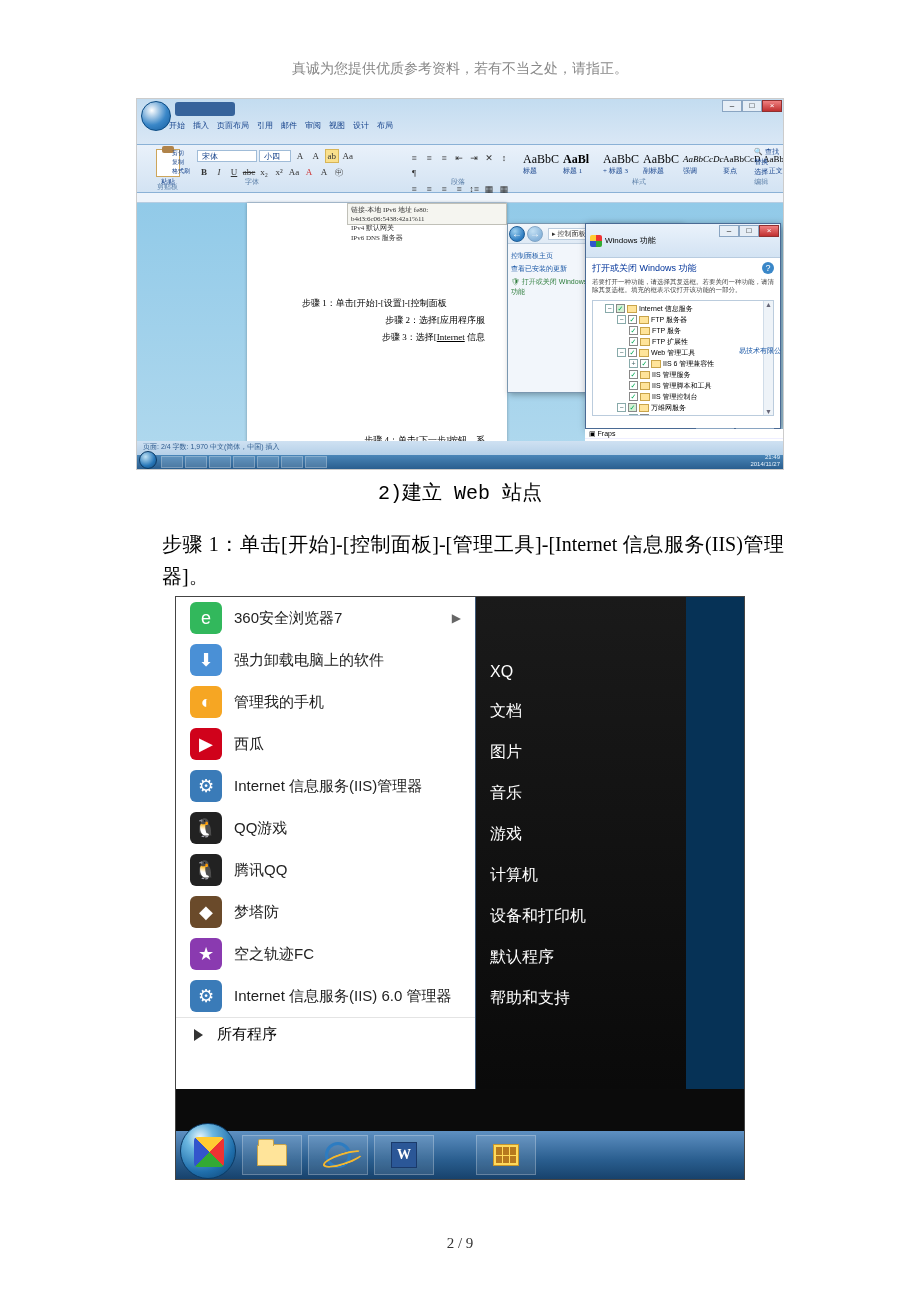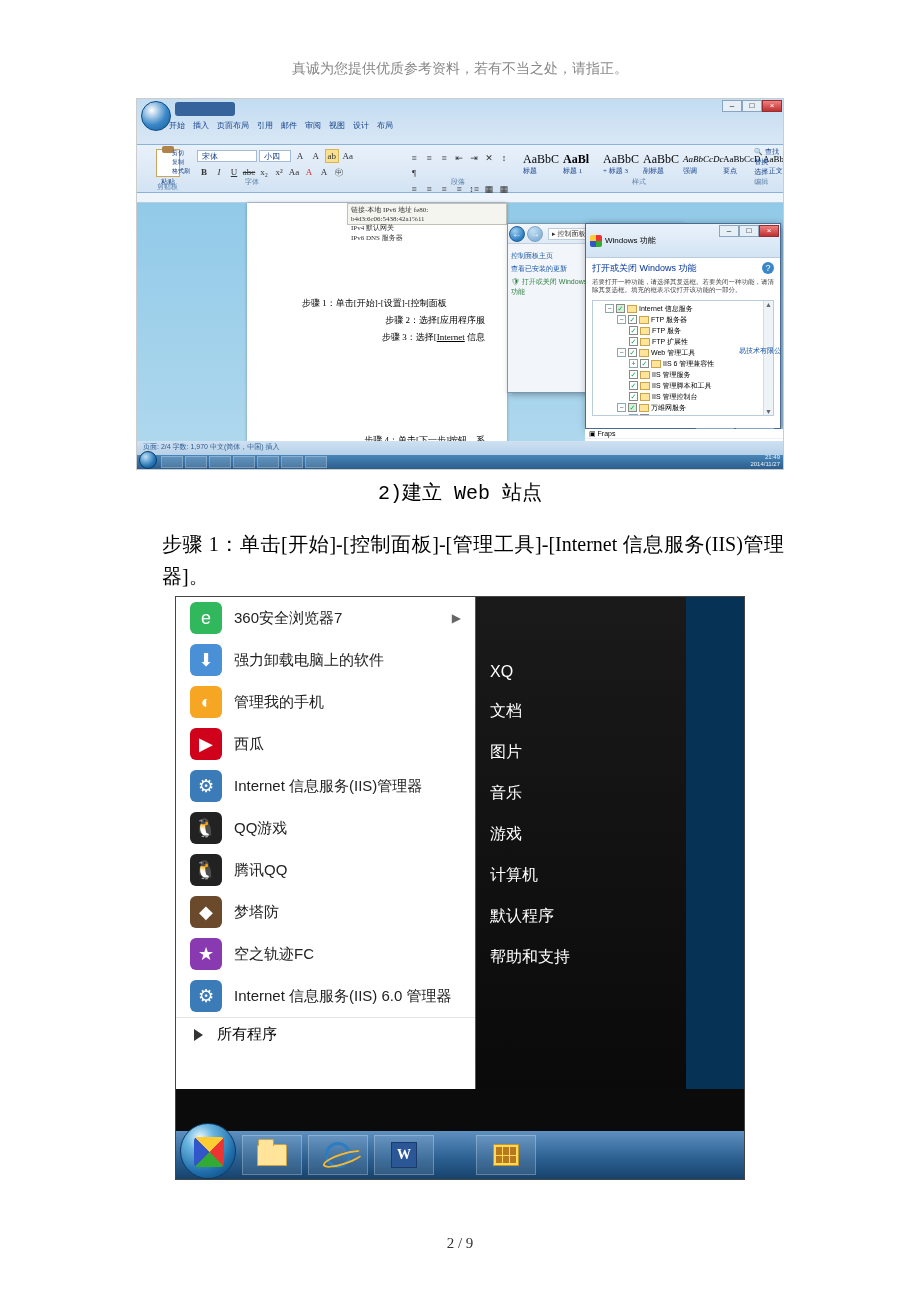--- a/index.html
+++ b/index.html
@@ -444,20 +444,21 @@
   <div class="sm-right">
 
     <div style="height:56px;"></div>
     <div id="right-list">
         <div class="r-item">XQ</div>
         <div class="r-item">文档</div>
         <div class="r-item">图片</div>
         <div class="r-item">音乐</div>
         <div class="r-item">游戏</div>
         <div class="r-item">计算机</div>
+        <div class="r-item">设备和打印机</div>
         <div class="r-item">默认程序</div>
         <div class="r-item">帮助和支持</div>
       </div>
 
   </div>
 
   <div class="start-tb">
     <div class="start-orb"></div>
     <div class="tb-btn">
         <div class="fold"></div>

